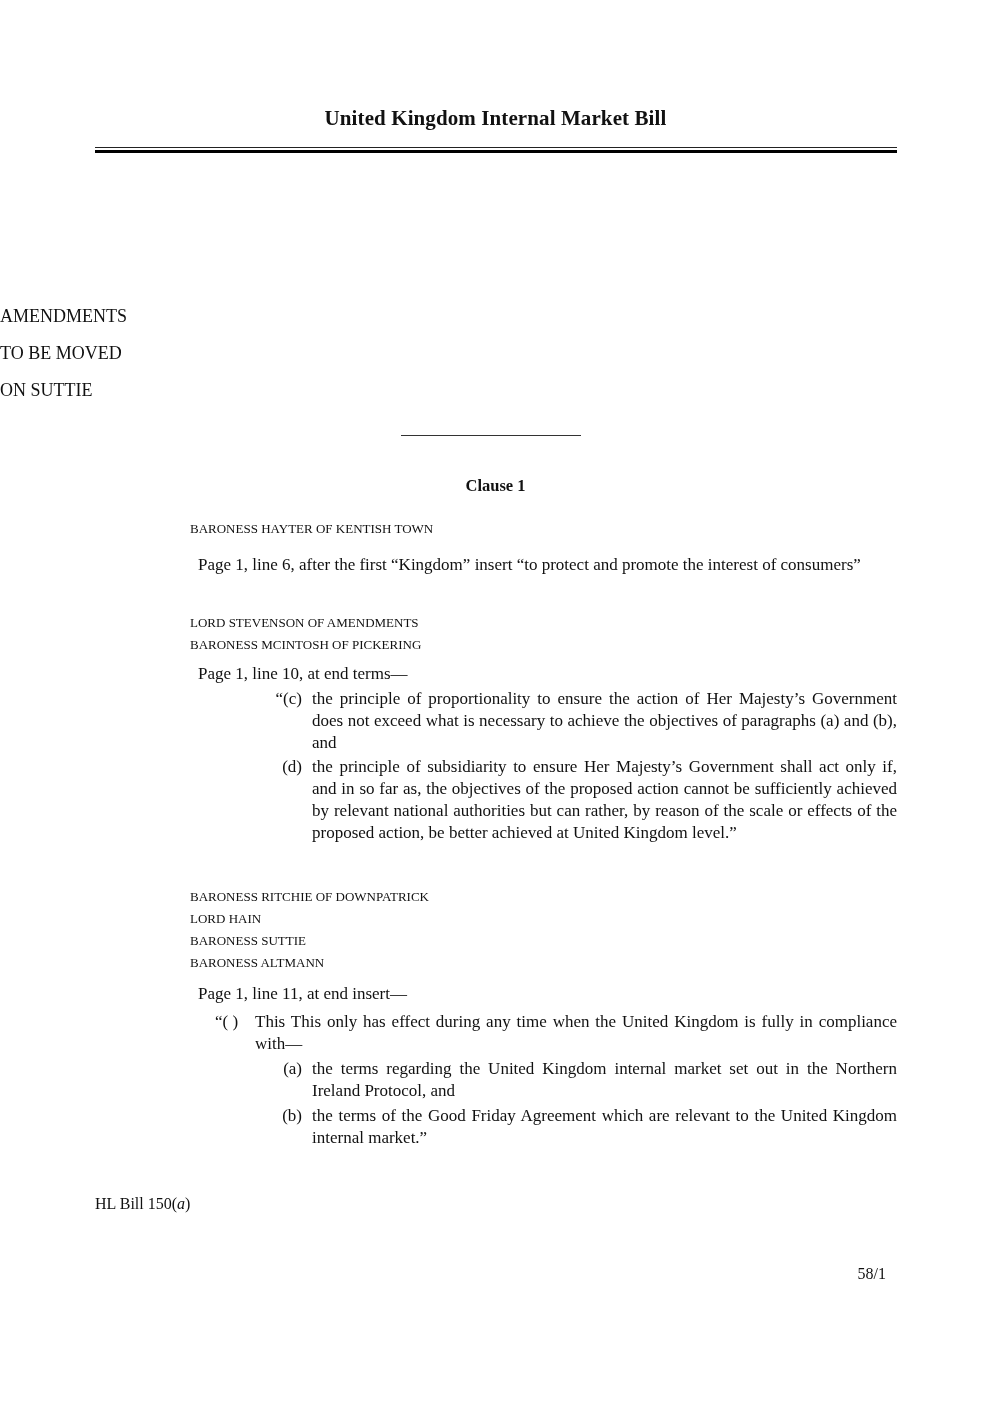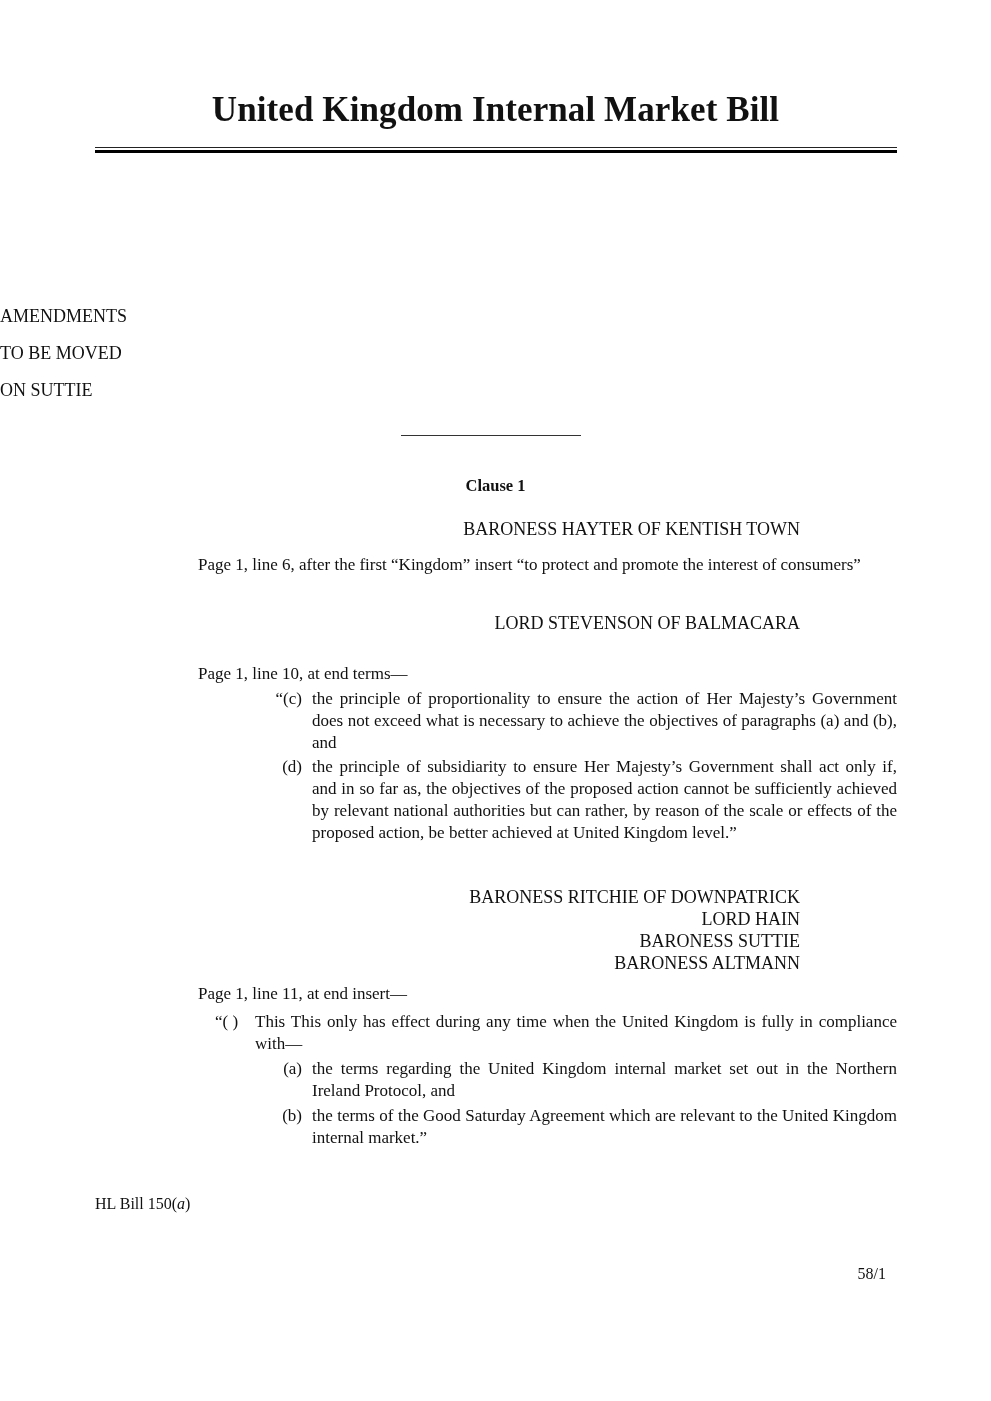--- a/index.html
+++ b/index.html
@@ -1,31 +1,31 @@
 <!DOCTYPE html>
 <html><head>
 <meta charset="utf-8">
 <style>
   html, body { margin: 0; padding: 0; background: #ffffff; }
   body {
     width: 991px; height: 1401px; position: relative; overflow: hidden;
     font-family: "Liberation Serif", "DejaVu Serif", serif; color: #111;
   }
   .title {
-    position: absolute; left: 0; width: 991px; top: 90px;
-    text-align: center; font-size: 35px; font-weight: bold; letter-spacing: 0.1px;
+    position: absolute; left: 0; width: 991px; top: 106px;
+    text-align: center; font-size: 21px; font-weight: bold; letter-spacing: 0.1px;
   }
   .rule-thin { position: absolute; left: 95px; width: 802px; top: 147px; height: 1px; background: #222; }
   .rule-thick { position: absolute; left: 95px; width: 802px; top: 150px; height: 3px; background: #000; }
   .heading-line {
     position: absolute; left: 0; width: 991px; text-align: left; font-size: 18px;
   }
   .short-rule { position: absolute; left: 401px; width: 180px; top: 435px; height: 1px; background: #333; }
   .clause { position: absolute; left: 0; width: 991px; top: 476px; text-align: center; font-size: 16.5px; font-weight: bold; }
-  .sponsors { position: absolute; left: 190px; width: 610px; text-align: right; font-size: 18px; line-height: 22px; }
+  .sponsors { position: absolute; left: 190px; width: 610px; text-align: left; font-size: 13px; line-height: 22px; }
   .para { position: absolute; font-size: 17px; line-height: 22px; text-align: justify; }
   .item { position: absolute; font-size: 17px; line-height: 22px; }
   .item .label { position: absolute; text-align: right; }
   .item .text { position: absolute; text-align: justify; text-align-last: left; }
   .footer-left { position: absolute; left: 95px; top: 1195px; font-size: 16px; }
   .footer-right { position: absolute; right: 105px; top: 1265px; font-size: 16px; }
 </style>
 </head>
 <body>
 
@@ -39,21 +39,22 @@
 <div class="short-rule"></div>
 
 <div class="clause">Clause 1</div>
 
 <div class="sponsors" style="top:518px">
   <div>BARONESS HAYTER OF KENTISH TOWN</div>
 </div>
 <div class="para" style="left:198px;width:699px;top:554px;text-align-last:left">Page 1, line 6, after the first “Kingdom” insert “to protect and promote the interest of consumers”</div>
 
 <div class="sponsors" style="top:612px">
-  <div>LORD STEVENSON OF BALMACARA</div>
+  <div>LORD STEVENSON OF AMENDMENTS</div>
+  <div>BARONESS MCINTOSH OF PICKERING</div>
 </div>
 <div class="para" style="left:198px;width:699px;top:663px">Page 1, line 10, at end terms—</div>
 
 <div class="item" style="left:0;top:688px;width:991px">
   <span class="label" style="left:250px;width:52px">“(c)</span>
   <span class="text" style="left:312px;width:585px">the principle of proportionality to ensure the action of Her Majesty’s Government does not exceed what is necessary to achieve the objectives of paragraphs (a) and (b), and</span>
 </div>
 <div class="item" style="left:0;top:756px;width:991px">
   <span class="label" style="left:250px;width:52px">(d)</span>
   <span class="text" style="left:312px;width:585px">the principle of subsidiarity to ensure Her Majesty’s Government shall act only if, and in so far as, the objectives of the proposed action cannot be sufficiently achieved by relevant national authorities but can rather, by reason of the scale or effects of the proposed action, be better achieved at United Kingdom level.”</span>
@@ -70,17 +71,17 @@
 <div class="item" style="left:0;top:1011px;width:991px">
   <span class="label" style="left:200px;width:50px;text-align:left;left:215px">“( )</span>
   <span class="text" style="left:255px;width:642px">This This only has effect during any time when the United Kingdom is fully in compliance with—</span>
 </div>
 <div class="item" style="left:0;top:1058px;width:991px">
   <span class="label" style="left:250px;width:52px">(a)</span>
   <span class="text" style="left:312px;width:585px">the terms regarding the United Kingdom internal market set out in the Northern Ireland Protocol, and</span>
 </div>
 <div class="item" style="left:0;top:1105px;width:991px">
   <span class="label" style="left:250px;width:52px">(b)</span>
-  <span class="text" style="left:312px;width:585px">the terms of the Good Saturday Agreement which are relevant to the United Kingdom internal market.”</span>
+  <span class="text" style="left:312px;width:585px">the terms of the Good Friday Agreement which are relevant to the United Kingdom internal market.”</span>
 </div>
 
 <div class="footer-left"><span>HL Bill 150(</span><i>a</i><span>)</span></div>
 <div class="footer-right">58/1</div>
 
 </body></html>

